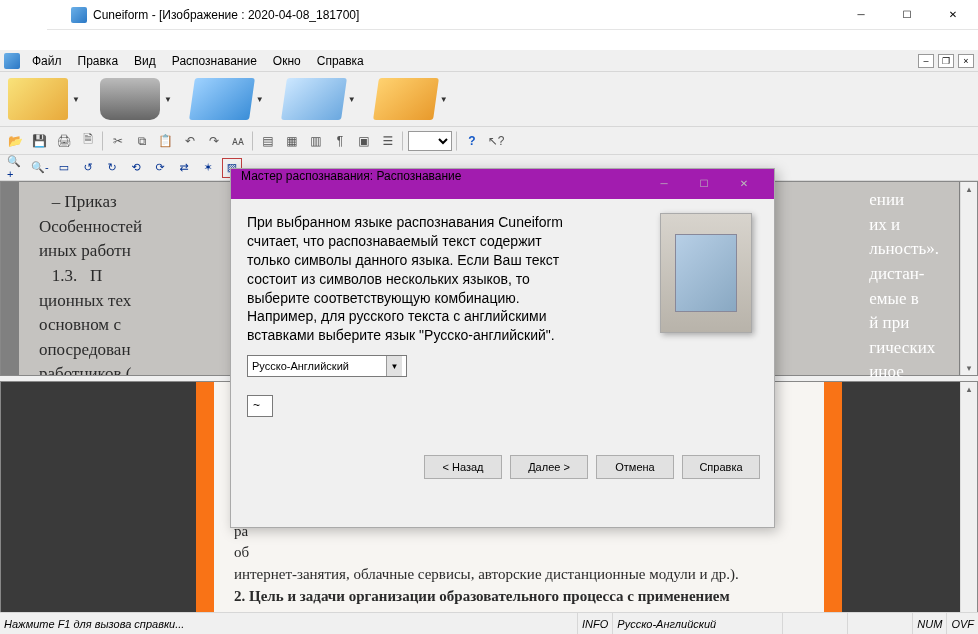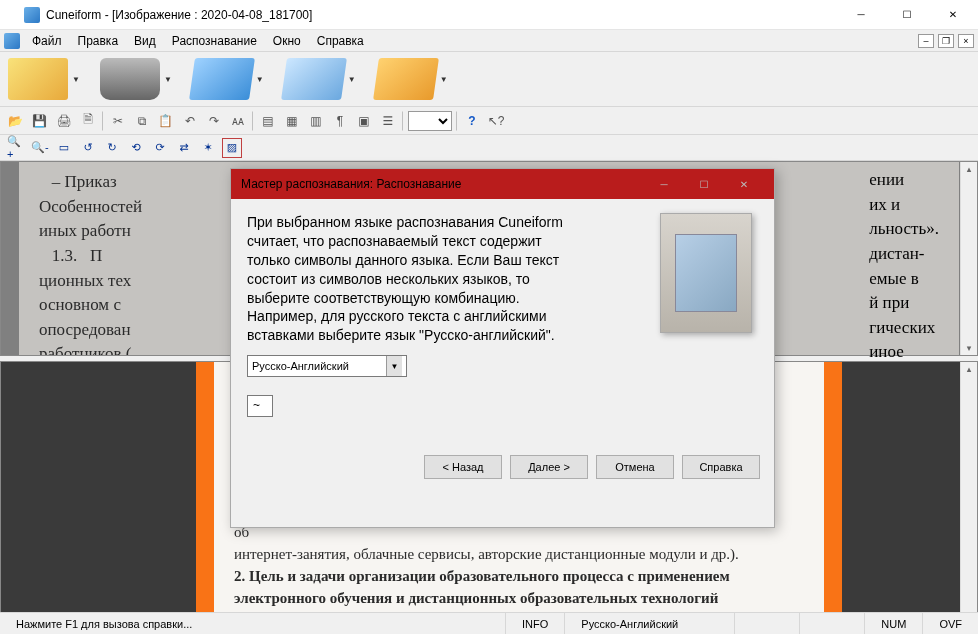--- a/index.html
+++ b/index.html
@@ -1,26 +1,26 @@
 <!DOCTYPE html>
 <html><head>
 <meta charset="utf-8">
 <style>
 * { box-sizing: border-box; margin: 0; padding: 0; }
 body { font-family: "Segoe UI", Tahoma, sans-serif; font-size: 12px; background: #fff; width: 978px; height: 634px; overflow: hidden; position: relative; }
 
 
-.titlebar { height: 30px; background: #fff; display: flex; align-items: center; padding: 0 2px 0 24px; border-bottom: 1px solid #e5e5e5; }
+.titlebar { height: 30px; background: #fff; display: flex; align-items: center; padding: 0 2px 0 24px; border-bottom: 1px solid #e5e5e5; margin-left: 47px; }
 .titlebar-icon { width: 16px; height: 16px; margin-right: 6px; background: linear-gradient(135deg,#6bb0e8,#2b78c5); border-radius: 2px; }
 .titlebar-text { flex: 1; font-size: 12px; }
 .win-btns { display: flex; }
 .win-btn { width: 46px; height: 30px; display: flex; align-items: center; justify-content: center; font-family: "Segoe UI Symbol", sans-serif; font-size: 10px; }
 
 
-.menubar { height: 22px; background: #f0f0f0; display: flex; align-items: center; padding: 0 4px; border-bottom: 1px solid #d7d7d7; position: relative; }
+.menubar { height: 22px; background: #f0f0f0; display: flex; align-items: center; padding: 0 4px; border-bottom: 1px solid #d7d7d7; position: relative; margin-top: 20px; }
 .menubar-icon { width: 16px; height: 16px; margin-right: 4px; background: linear-gradient(135deg,#6bb0e8,#2b78c5); border-radius: 2px; }
 .menu-item { padding: 2px 8px; font-size: 12px; }
 .menu-right-icons { position: absolute; right: 4px; display: flex; gap: 4px; }
 .menu-right-icons span { width: 16px; height: 14px; border: 1px solid #999; font-size: 9px; display:flex; align-items:center; justify-content:center; background:#fff; }
 
 
 .toolbar-big { height: 55px; background: #f0f0f0; display: flex; align-items: center; padding: 4px 8px; gap: 18px; border-bottom: 1px solid #d7d7d7; }
 .big-btn { display: flex; align-items: center; gap: 2px; }
 .big-icon { width: 60px; height: 42px; border-radius: 3px; position: relative; }
 .big-icon.wand { background: linear-gradient(135deg,#f9e27a,#e8a93b); }
@@ -55,37 +55,37 @@
 
 
 .vscroll { position:absolute; right:0; top:0; bottom:0; width:17px; background:#f0f0f0; border-left:1px solid #ddd; }
 .vscroll::before, .vscroll::after { content:"▴"; position:absolute; left:0; right:0; text-align:center; font-size:9px; color:#666; }
 .vscroll::before { top:2px; }
 .vscroll::after { bottom:2px; content:"▾"; }
 .hscroll { position:absolute; left:0; right:17px; bottom:0; height:17px; background:#f0f0f0; border-top:1px solid #ddd; }
 
 
 .dialog { position: absolute; left: 230px; top: 168px; width: 545px; height: 360px; background: #f0f0f0; border: 1px solid #aaa; box-shadow: 3px 3px 12px rgba(0,0,0,.25); z-index: 10; }
-.dialog-title { height: 30px; background: #b91c1c; display: flex; align-items: center; padding: 0 10px; font-size: 12px; }
+.dialog-title { height: 30px; background: #a21caf; display: flex; align-items: flex-start; padding: 0 10px; font-size: 12px; }
 .dialog-title-text { flex: 1; }
 .dialog-win-btns { display:flex; }
 .dialog-win-btn { width: 40px; height: 28px; display:flex; align-items:center; justify-content:center; font-size:10px; color:#bbb; }
 .dialog-body { padding: 14px 16px 10px 16px; position:relative; height: 290px; }
 .dialog-text { font-size: 14px; line-height: 1.35; max-width: 330px; margin-bottom: 10px; }
 .dialog-select { width: 160px; height: 22px; border: 1px solid #7a7a7a; background: #fff; font-size: 11px; padding: 0 4px; display: flex; align-items: center; justify-content: space-between; margin-bottom: 18px; }
 .dialog-select .arr { background:#e1e1e1; border-left:1px solid #999; width:16px; height:20px; display:flex; align-items:center; justify-content:center; font-size:8px; }
 .dialog-img { position:absolute; right: 22px; top: 14px; width: 92px; height: 120px; background: linear-gradient(180deg,#d8d4cd,#b8b3aa); border: 1px solid #aaa; box-shadow: 2px 2px 6px rgba(0,0,0,.3); }
 .dialog-img::after { content:""; position:absolute; top:20px; left:14px; right:14px; bottom:20px; background: linear-gradient(135deg,#b7cfe6,#89a8c2); border: 1px solid #889; }
 .dialog-char { width: 26px; height: 22px; border: 1px solid #7a7a7a; background:#fff; font-size: 12px; padding: 2px 5px; }
 .dialog-footer { position:absolute; bottom:10px; right:14px; display:flex; gap:8px; }
 .dialog-btn { min-width: 78px; height: 24px; border: 1px solid #adadad; background: #e1e1e1; font-size: 11px; display:flex; align-items:center; justify-content:center; padding: 0 10px; }
 
 
 .statusbar { position:absolute; bottom:0; left:0; right:0; height: 22px; background: #f0f0f0; border-top: 1px solid #d7d7d7; display: flex; align-items: center; font-size: 11px; }
-.status-cell { padding: 0 16px; border-right: 1px solid #d7d7d7; height: 100%; display:flex; align-items:center; }
+.status-cell { padding: 0 4px; border-right: 1px solid #d7d7d7; height: 100%; display:flex; align-items:center;font-style:italic; }
 .status-cell.grow { flex: 1; }
 .status-cell.right { border-right: none; }
 </style>
 </head>
 <body>
 
 <div class="titlebar">
   <div class="titlebar-icon"></div>
   <div class="titlebar-text">Cuneiform - [Изображение : 2020-04-08_181700]</div>
   <div class="win-btns">
@@ -177,21 +177,21 @@
     <div class="doc-inner">
       &nbsp;&nbsp;&nbsp;– Приказ<span style="opacity:0"> wizard overlay </span><br>
       Особенностей<br>
       иных работн<br>
       &nbsp;&nbsp;&nbsp;1.3.&nbsp;&nbsp;&nbsp;П<br>
       ционных тех<br>
       основном с<br>
       опосредован<br>
       работников (
     </div>
-    <div style="position:absolute; right:38px; top:6px; color:#000000; font-family:Georgia,serif; font-size:17px; line-height:1.45; text-align:left;">
+    <div style="position:absolute; right:38px; top:6px; color:#ffffff; font-family:Georgia,serif; font-size:17px; line-height:1.45; text-align:left;">
       ении<br>их и<br>льность».<br>дистан-<br>емые в<br>й при<br>гических<br>иное
     </div>
     <div class="vscroll"></div>
   </div>
 
   <div class="doc-pane-bottom">
     <div class="side-dark"></div>
     <div class="doc-inner">
       Ос<br>ин<br><br>ци<br>ос<br>оп<br>ра<br>об<br>
       <span>интернет-занятия, облачные сервисы, авторские дистанционные модули и др.).</span><br>

